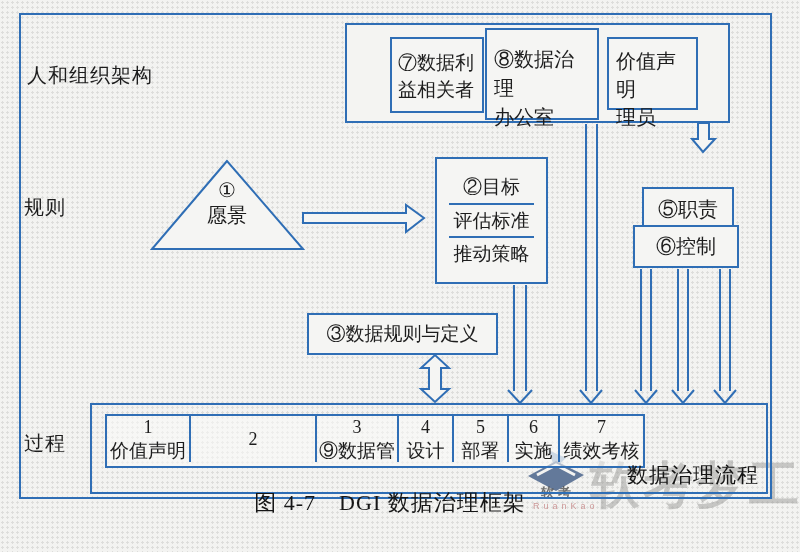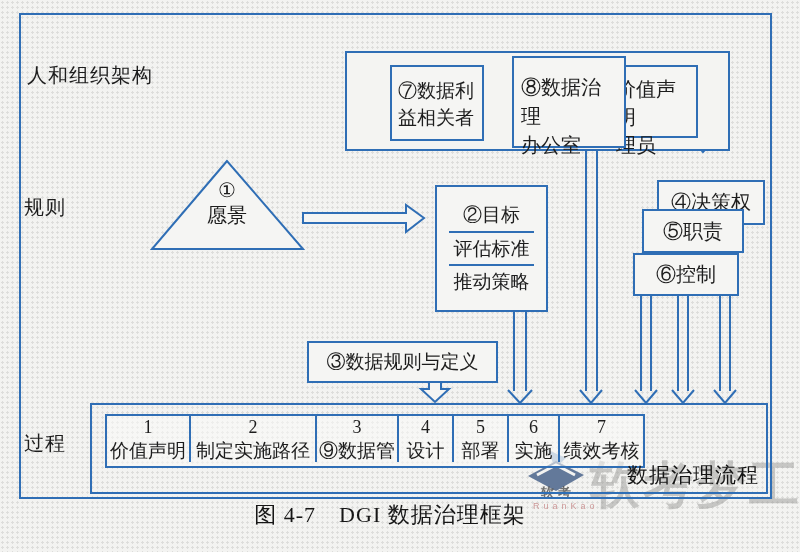--- a/index.html
+++ b/index.html
@@ -31,31 +31,31 @@
     position:absolute;left:19px;top:13px;width:753px;height:486px;
     border:2px solid #2f6eb5;box-sizing:border-box;z-index:2;
   }
   .sidelabel{position:absolute;z-index:3;font-size:20px;color:#1d1d1d;letter-spacing:1px;}
   .lbl-people{left:27px;top:62px;}
   .lbl-rules{left:24px;top:194px;}
   .lbl-process{left:24px;top:430px;text-align:center;}
   .box{
     position:absolute;box-sizing:border-box;z-index:3;
     border:2px solid #2f6eb5;background:#f5f5f3;
-    color:#1d1d1d;white-space:pre-line;margin-top:28px;
+    color:#1d1d1d;white-space:pre-line;
   }
   .org-group{left:345px;top:23px;width:385px;height:100px;background:#f4f4f2;}
   .b7{left:390px;top:37px;width:94px;height:76px;font-size:19px;line-height:27px;padding:10px 5px 0 6px;}
-  .b8{left:512px;top:28px;width:114px;height:92px;font-size:20px;line-height:29px;padding:15px 4px 0 7px;z-index:4;}
+  .b8{left:485px;top:28px;width:114px;height:92px;font-size:20px;line-height:29px;padding:15px 4px 0 7px;z-index:4;}
   .b9{left:607px;top:37px;width:91px;height:73px;font-size:20px;line-height:28px;padding:8px 4px 0 7px;}
   .goals{left:435px;top:157px;width:113px;height:127px;display:flex;flex-direction:column;padding:12px;}
   .goals .row{flex:1;display:flex;align-items:center;justify-content:center;font-size:19px;}
   .goals .row + .row{border-top:2px solid #2f6eb5;text-align:right;}
   .b4{left:657px;top:152px;width:108px;height:45px;z-index:3;display:flex;align-items:center;justify-content:center;font-size:20px;}
-  .b5{left:642px;top:181px;width:102px;height:44px;z-index:4;display:flex;align-items:center;justify-content:center;font-size:20px;}
+  .b5{left:642px;top:187px;width:92px;height:44px;z-index:4;display:flex;align-items:center;justify-content:center;font-size:20px;}
   .b6{left:633px;top:225px;width:106px;height:43px;z-index:5;display:flex;align-items:center;justify-content:center;font-size:20px;}
   .b3{left:307px;top:313px;width:191px;height:42px;display:flex;align-items:center;justify-content:center;font-size:19px;}
   .vision-text{
     position:absolute;left:190px;top:178px;width:74px;z-index:3;
     text-align:center;font-size:20px;line-height:25px;color:#1d1d1d;
   }
   .process-box{
     position:absolute;left:90px;top:403px;width:678px;height:91px;z-index:2;
     border:2px solid #2f6eb5;box-sizing:border-box;background:transparent;
   }
@@ -67,21 +67,21 @@
     box-sizing:border-box;height:46px;
     display:flex;flex-direction:column;align-items:center;justify-content:center;
     font-size:19px;line-height:23px;color:#1d1d1d;
   }
   .step + .step{border-left:2px solid #2f6eb5;}
   .step .num{font-size:18px;}
   .flow-label{
     position:absolute;right:7px;bottom:3px;font-size:21px;color:#151515;z-index:3;letter-spacing:1px;
   }
   .caption{
-    position:absolute;left:0;top:500px;width:780px;z-index:3;
+    position:absolute;left:0;top:488px;width:780px;z-index:3;
     text-align:center;font-size:22px;color:#161616;letter-spacing:1px;
   }
 </style>
 </head>
 <body>
 
 <div class="page">
 
   <div class="wm wm-big">软考梦工厂</div>
   <svg class="wm wm-logo" width="72" height="60" viewBox="0 0 72 60">
@@ -151,35 +151,33 @@
     <div>①</div>
     <div>愿景</div>
   </div>
 
   <div class="box goals">
     <div class="row">②目标</div>
     <div class="row">评估标准</div>
     <div class="row">推动策略</div>
   </div>
 
-  <div class="box b4">④决策权</div>
   <div class="box b5">⑤职责</div>
   <div class="box b6">⑥控制</div>
 
   <div class="box b3">③数据规则与定义</div>
 
   <div class="process-box">
     <div class="steps">
       <div class="step" style="width:82px">
         <span class="num">1</span>
         <span>价值声明</span>
       </div>
       <div class="step" style="width:126px">
         <span class="num">2</span>
-        <span>制定实施路径</span>
       </div>
       <div class="step" style="width:82px">
         <span class="num">3</span>
         <span>⑨数据管</span>
       </div>
       <div class="step" style="width:55px">
         <span class="num">4</span>
         <span>设计</span>
       </div>
       <div class="step" style="width:55px">

